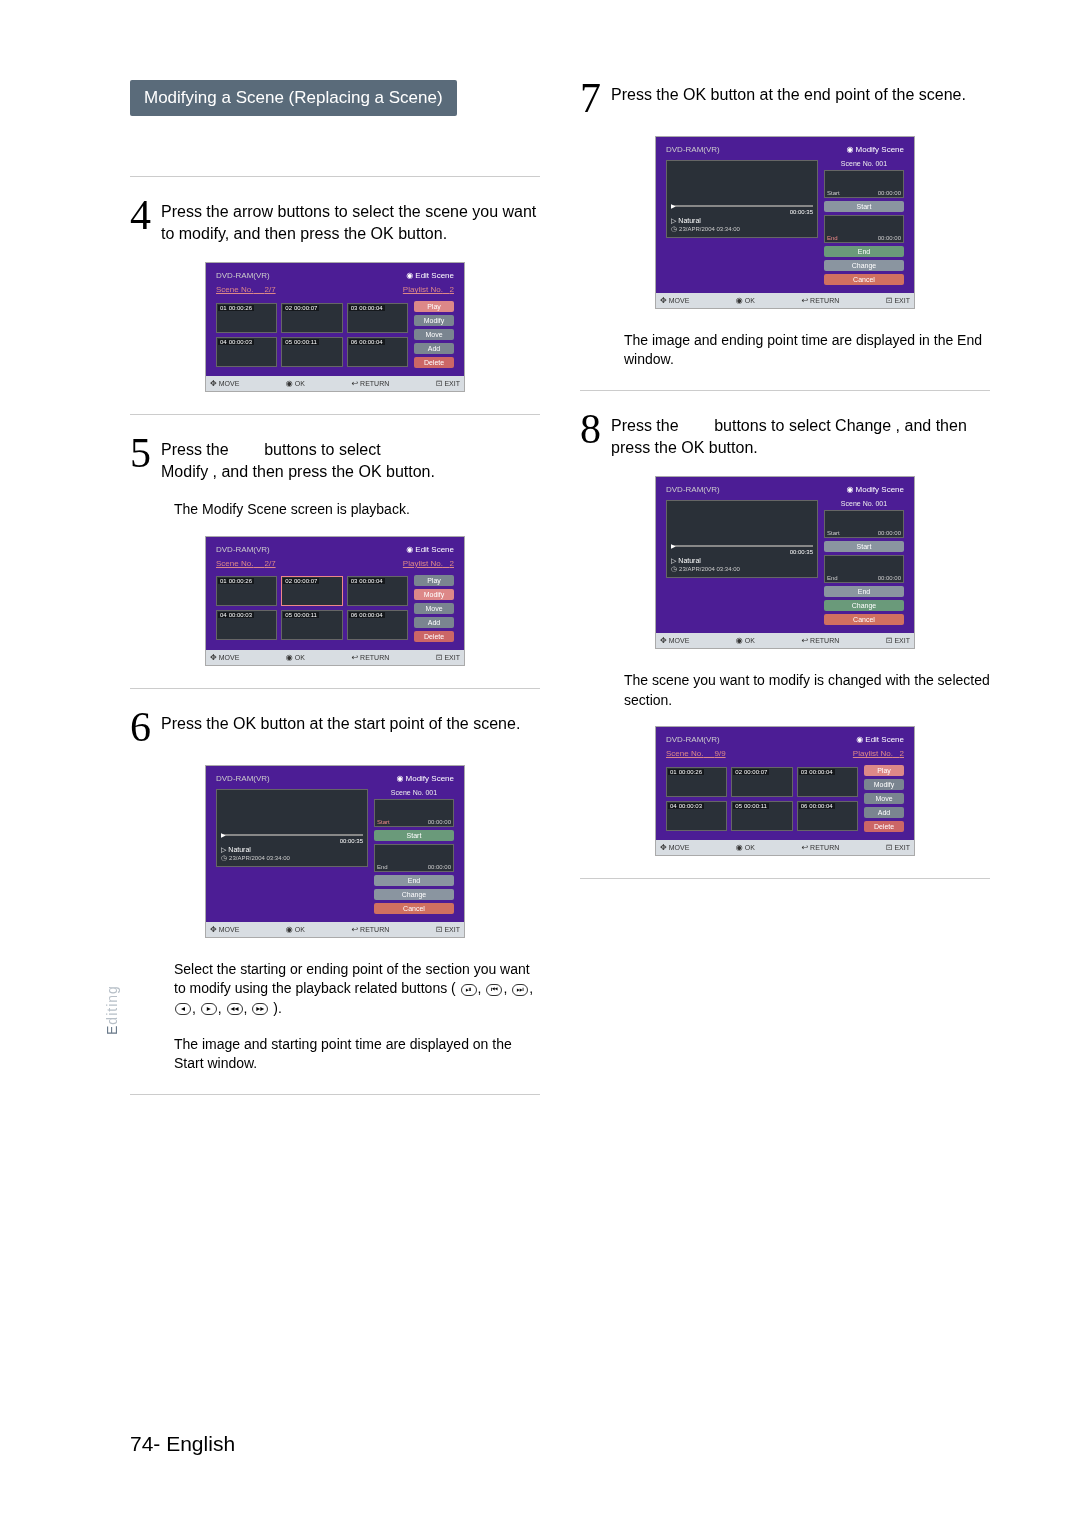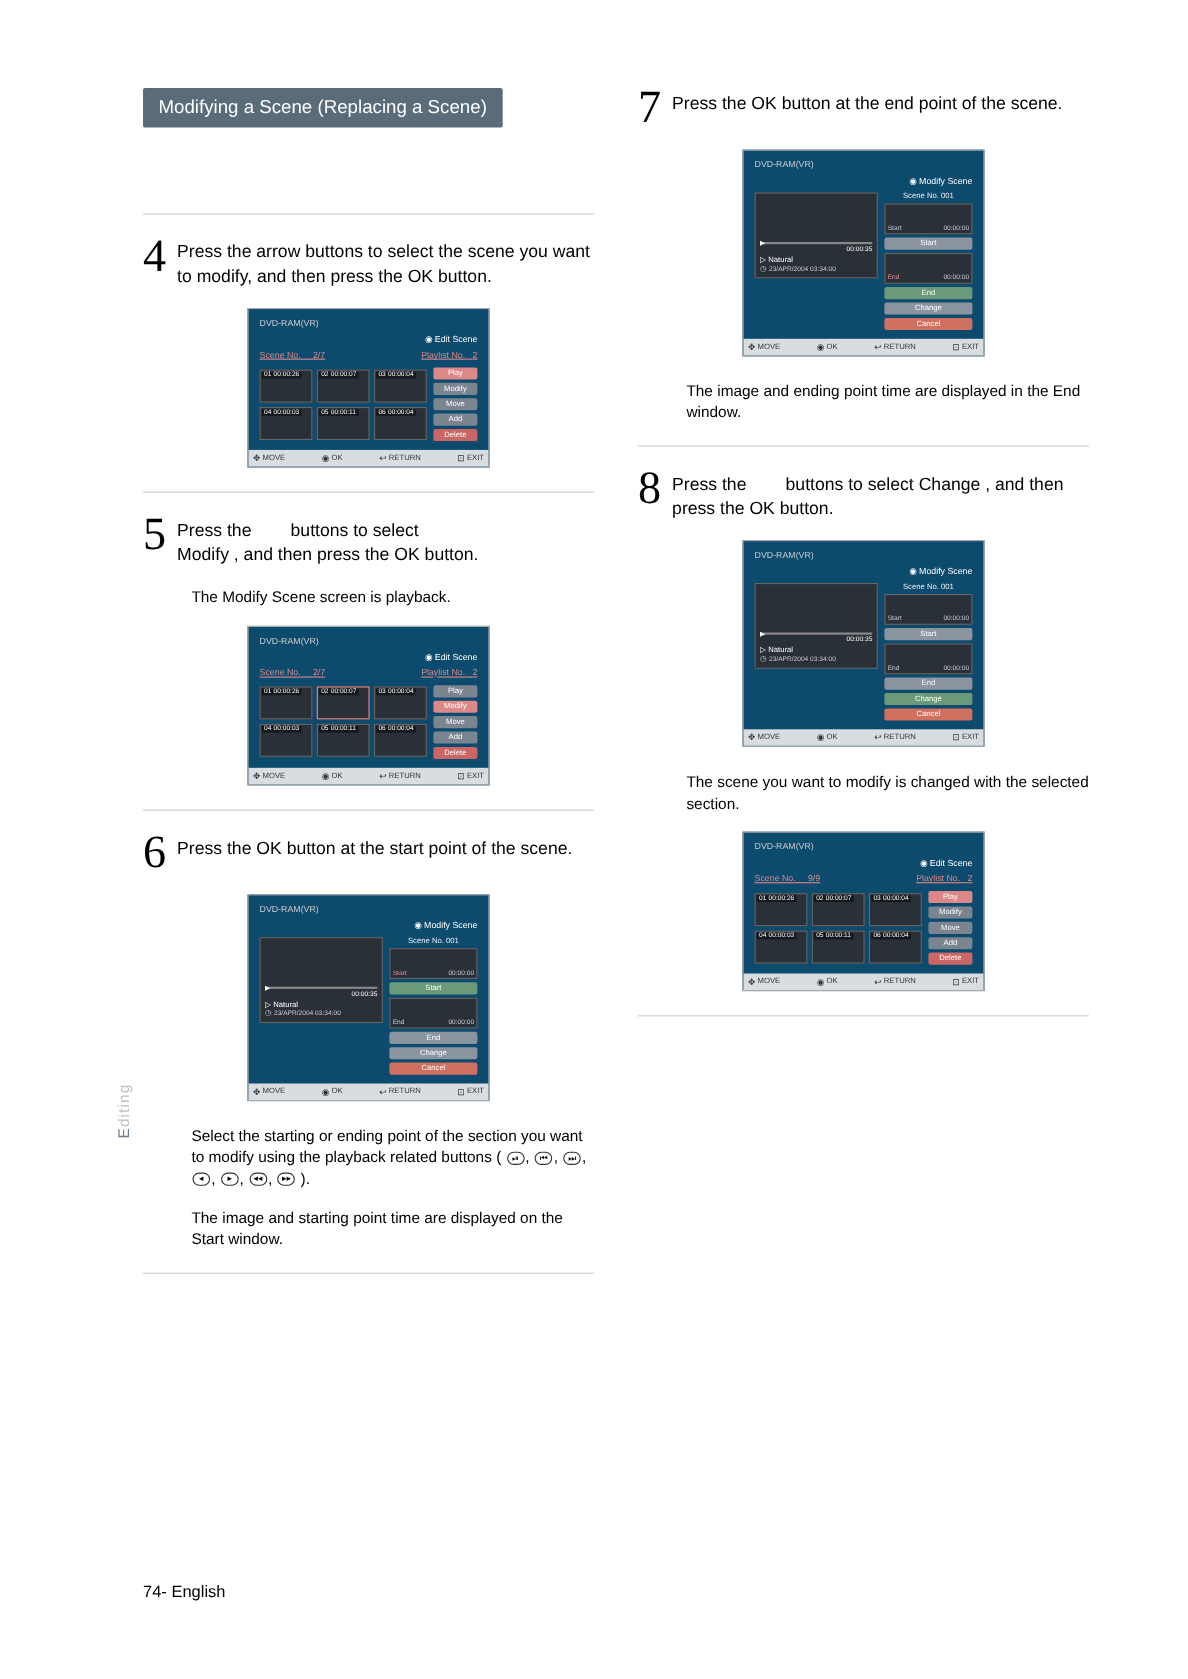--- a/index.html
+++ b/index.html
@@ -1,26 +1,26 @@
 <!DOCTYPE html>
 <html><head>
 <meta charset="utf-8">
 <style>
   * { box-sizing: border-box; margin: 0; padding: 0; }
   body { background: #fff; font-family: Arial, Helvetica, sans-serif; width: 1080px; height: 1526px; position: relative; color: #000; }
   .page { padding: 80px 90px 60px 130px; display: flex; gap: 40px; }
   .col { flex: 1; }
-  .section-header { background: #5a6b7a; color: #fff; padding: 8px 14px; font-size: 17px; border-radius: 2px; margin-bottom: 58px; display: inline-block; }
+  .section-header { background: #5a6b7a; color: #fff; padding: 8px 14px; font-size: 17px; border-radius: 2px; margin-bottom: 40px; display: inline-block; }
   .step { display: flex; gap: 10px; margin-bottom: 18px; }
   .step-num { font-size: 42px; font-weight: 300; line-height: 0.9; font-family: "Times New Roman", serif; }
   .step-text { font-size: 16px; line-height: 1.35; padding-top: 4px; }
   .step-sub { font-size: 14px; line-height: 1.4; margin: 6px 0 16px 44px; }
-  .screen { width: 220px; margin: 6px auto 22px auto; background: #0c4a6e; border: 1px solid #aaa; padding: 6px; font-size: 8px; color: #ccc; }
+  .screen { width: 260px; margin: 6px auto 22px auto; background: #4c1d95; border: 1px solid #aaa; padding: 6px; font-size: 8px; color: #ccc; }
   .screen-header { display: flex; justify-content: space-between; padding: 2px 4px; font-size: 8px; }
-  .sh-right { color: #fff; margin-top: 15px; }
+  .sh-right { color: #fff; }
   .scene-row { display: flex; justify-content: space-between; padding: 3px 4px; font-size: 8px; color: #d88; text-decoration: underline; }
   .thumb-grid { display: flex; gap: 6px; padding: 4px; align-items: center; }
   .thumb-row { display: flex; gap: 4px; flex: 1; }
   .thumb { background: #2a3038; border: 1px solid #666; height: 30px; flex: 1; position: relative; }
   .thumb-label { position: absolute; top: 1px; left: 1px; font-size: 6px; color: #fff; background: rgba(0,0,0,.5); padding: 0 2px; display: flex; gap: 2px; }
   .btn-col { display: flex; flex-direction: column; gap: 3px; width: 40px; }
   .mini-btn { background: #7a8590; color: #fff; font-size: 7px; text-align: center; padding: 2px 0; border-radius: 2px; }
   .mini-btn.hl { background: #d88; color: #fff; }
   .mini-btn.red { background: #c66; }
   .screen-footer { display: flex; justify-content: space-between; background: #d8dde2; color: #333; font-size: 7px; padding: 3px 4px; margin: 4px -6px -6px -6px; }
@@ -39,21 +39,21 @@
   .prev-date { color: #ccc; font-size: 6px; }
   .side-panel { width: 80px; display: flex; flex-direction: column; gap: 3px; }
   .side-label { font-size: 7px; color: #eee; text-align: center; }
   .side-thumb { background: #2a3038; border: 1px solid #666; height: 28px; display: flex; align-items: flex-end; justify-content: space-between; padding: 1px 2px; }
   .side-thumb span { font-size: 6px; color: #ccc; }
   .side-btn { font-size: 7px; text-align: center; padding: 2px 0; border-radius: 2px; color: #fff; }
   .side-btn.green { background: #6a9a7a; }
   .side-btn.gray { background: #8a95a0; }
   .side-btn.red { background: #d07060; }
   hr.divider { border: none; border-top: 1px solid #ccc; margin: 20px 0; }
-  .page-footer { position: absolute; bottom: 70px; left: 130px; font-size: 15px; }
+  .page-footer { position: absolute; bottom: 70px; left: 130px; font-size: 21px; }
   .side-tab { position: absolute; left: 104px; top: 1035px; transform: rotate(-90deg); transform-origin: left top; font-size: 14px; color: #b8c0c8; letter-spacing: 1px; }
   .side-tab .first { color: #6a7a8a; }
   .disc-icon::before { content: "◉"; font-size: 8px; margin-right: 2px; }
   .clock-icon::before { content: "◷"; font-size: 7px; margin-right: 2px; }
   .pb-icon { display: inline-block; width: 16px; height: 12px; border: 1px solid #333; border-radius: 6px; font-size: 8px; text-align: center; line-height: 10px; vertical-align: middle; margin: 0 1px; }
 </style>
 </head>
 <body>
 
 <div class="page">

